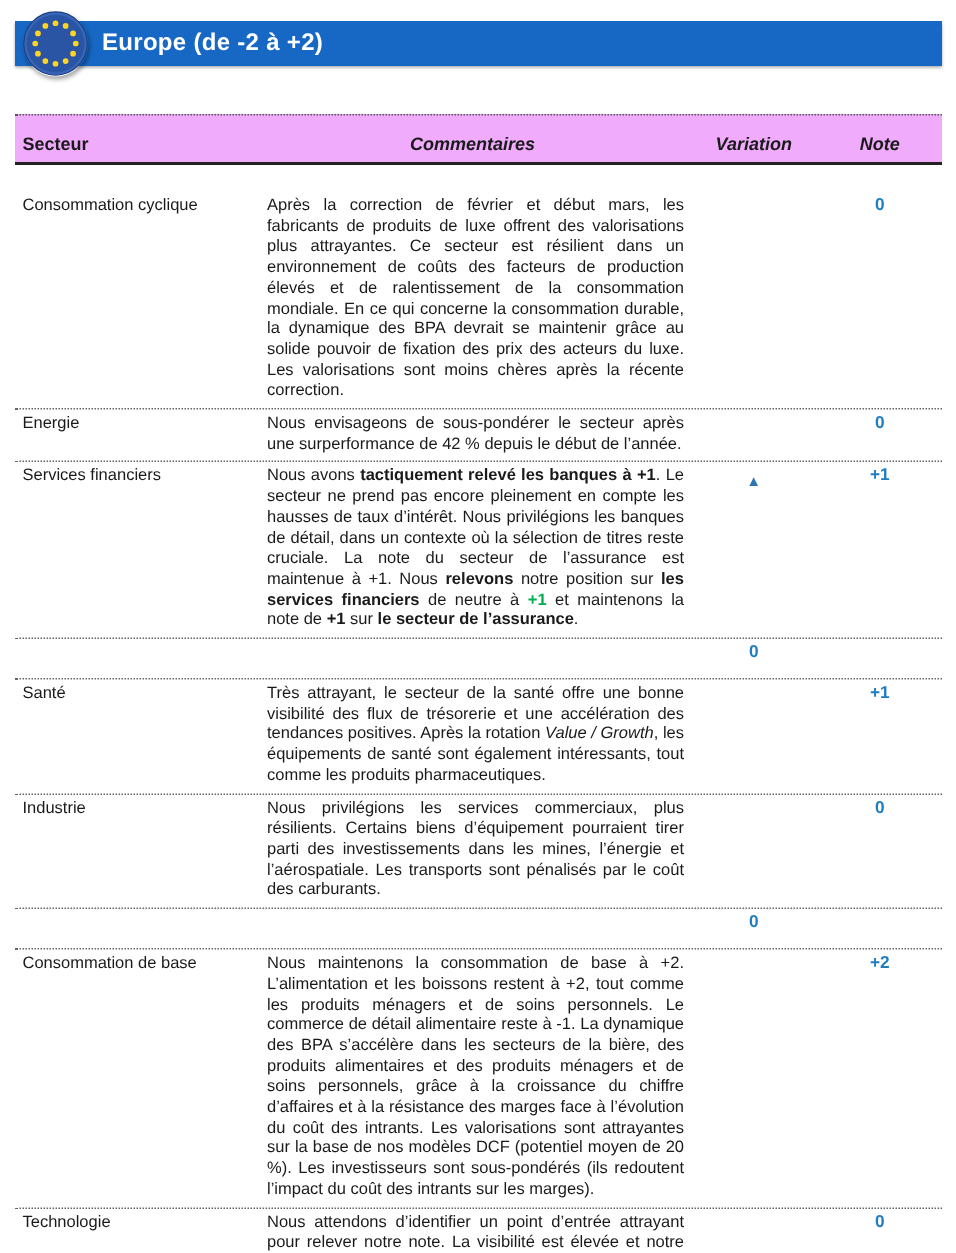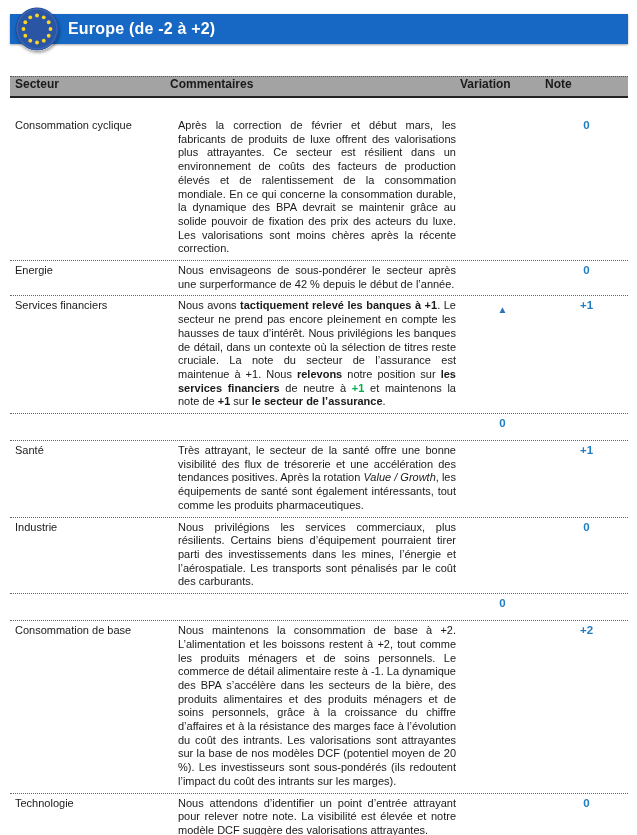--- a/index.html
+++ b/index.html
@@ -27,28 +27,28 @@
     color:#ffffff;font-weight:bold;font-size:16px;
     margin-left:58px;letter-spacing:.2px;
   }
 
   
   .sector-table{
     position:absolute;left:10px;top:76px;width:618px;
   }
   .t-header{
     display:grid;grid-template-columns:160px 290px 85px 83px;
-    background:#a3a3a3;
+    background:#f0abfc;
     border-top:1px dotted #555;
     border-bottom:2px solid #222;
-    padding:0 0 5px 0;
+    padding:12px 0 5px 0;
     font-weight:bold;font-size:12px;
   }
   .h-sector{padding-left:5px;text-align:left;}
-  .h-comment,.h-variation,.h-note{}
+  .h-comment,.h-variation,.h-note{text-align:center;font-style:italic;}
 
   .t-row{
     display:grid;grid-template-columns:160px 290px 85px 83px;
     border-top:1px dotted #666;
     padding:2px 0 3px 0;
     min-height:21px;
   }
   .t-row:first-child{border-top:none;margin-top:18px;}
   .c-sector{
     font-size:11px;line-height:13px;

